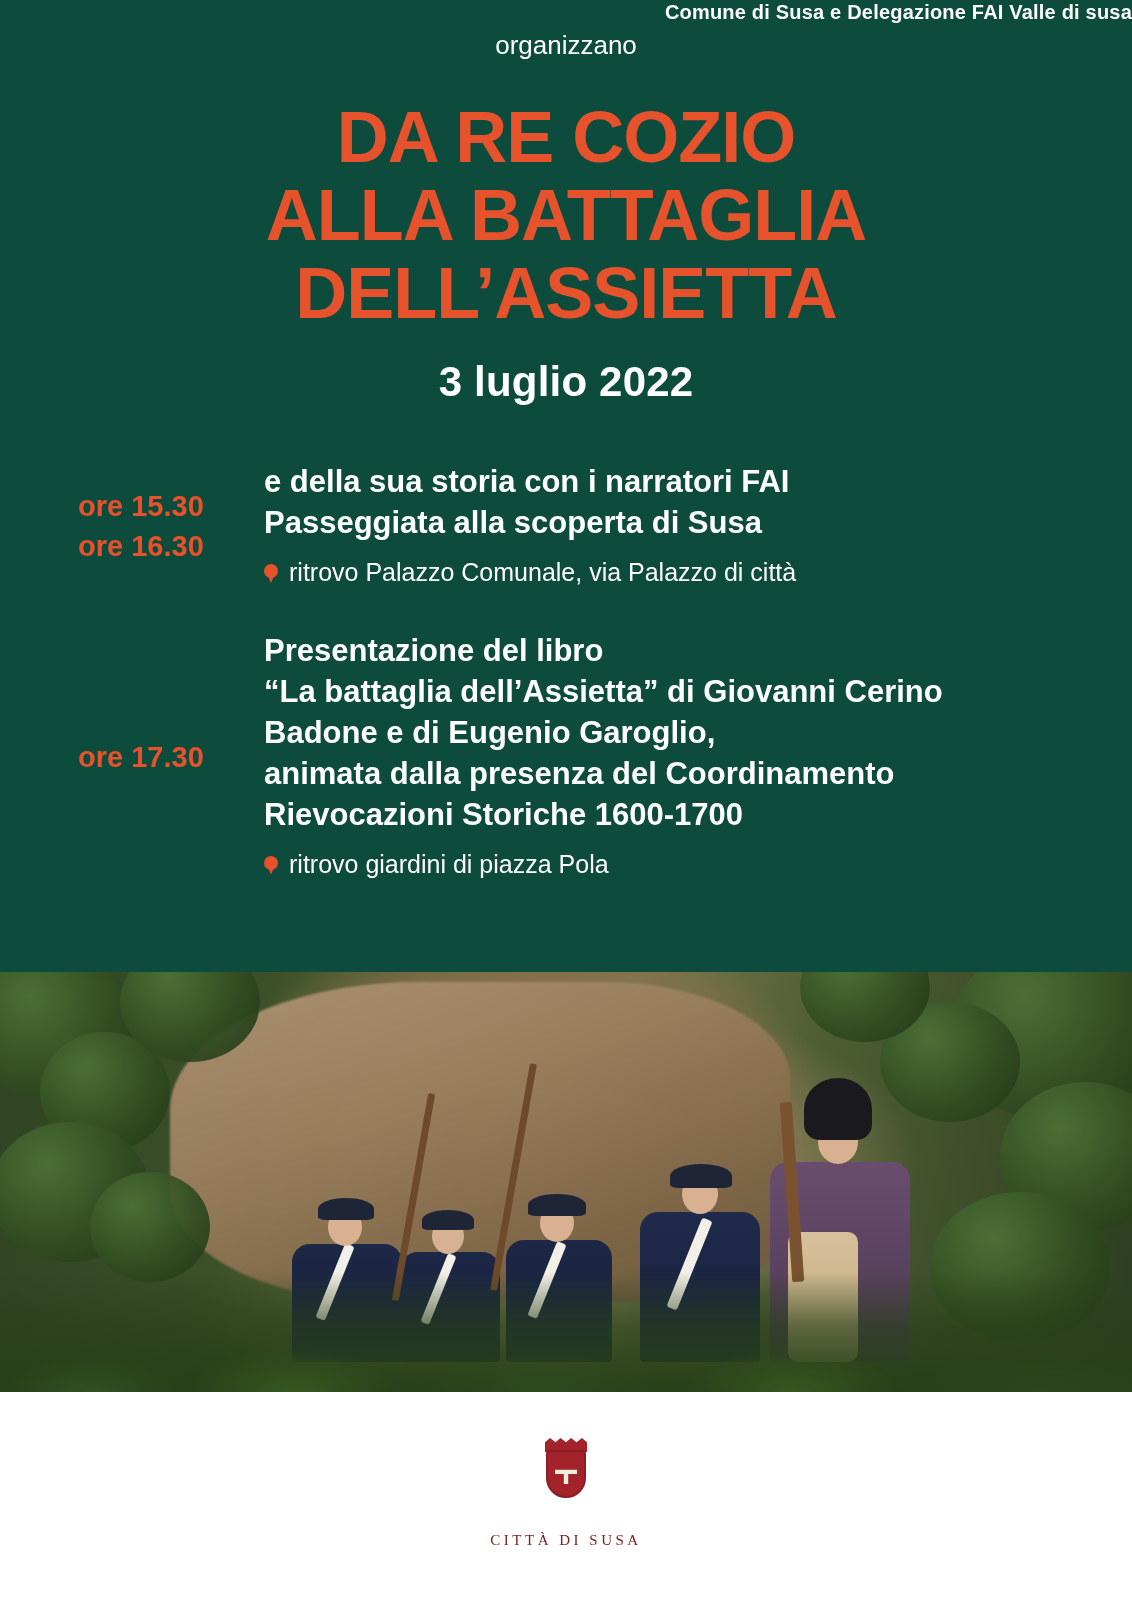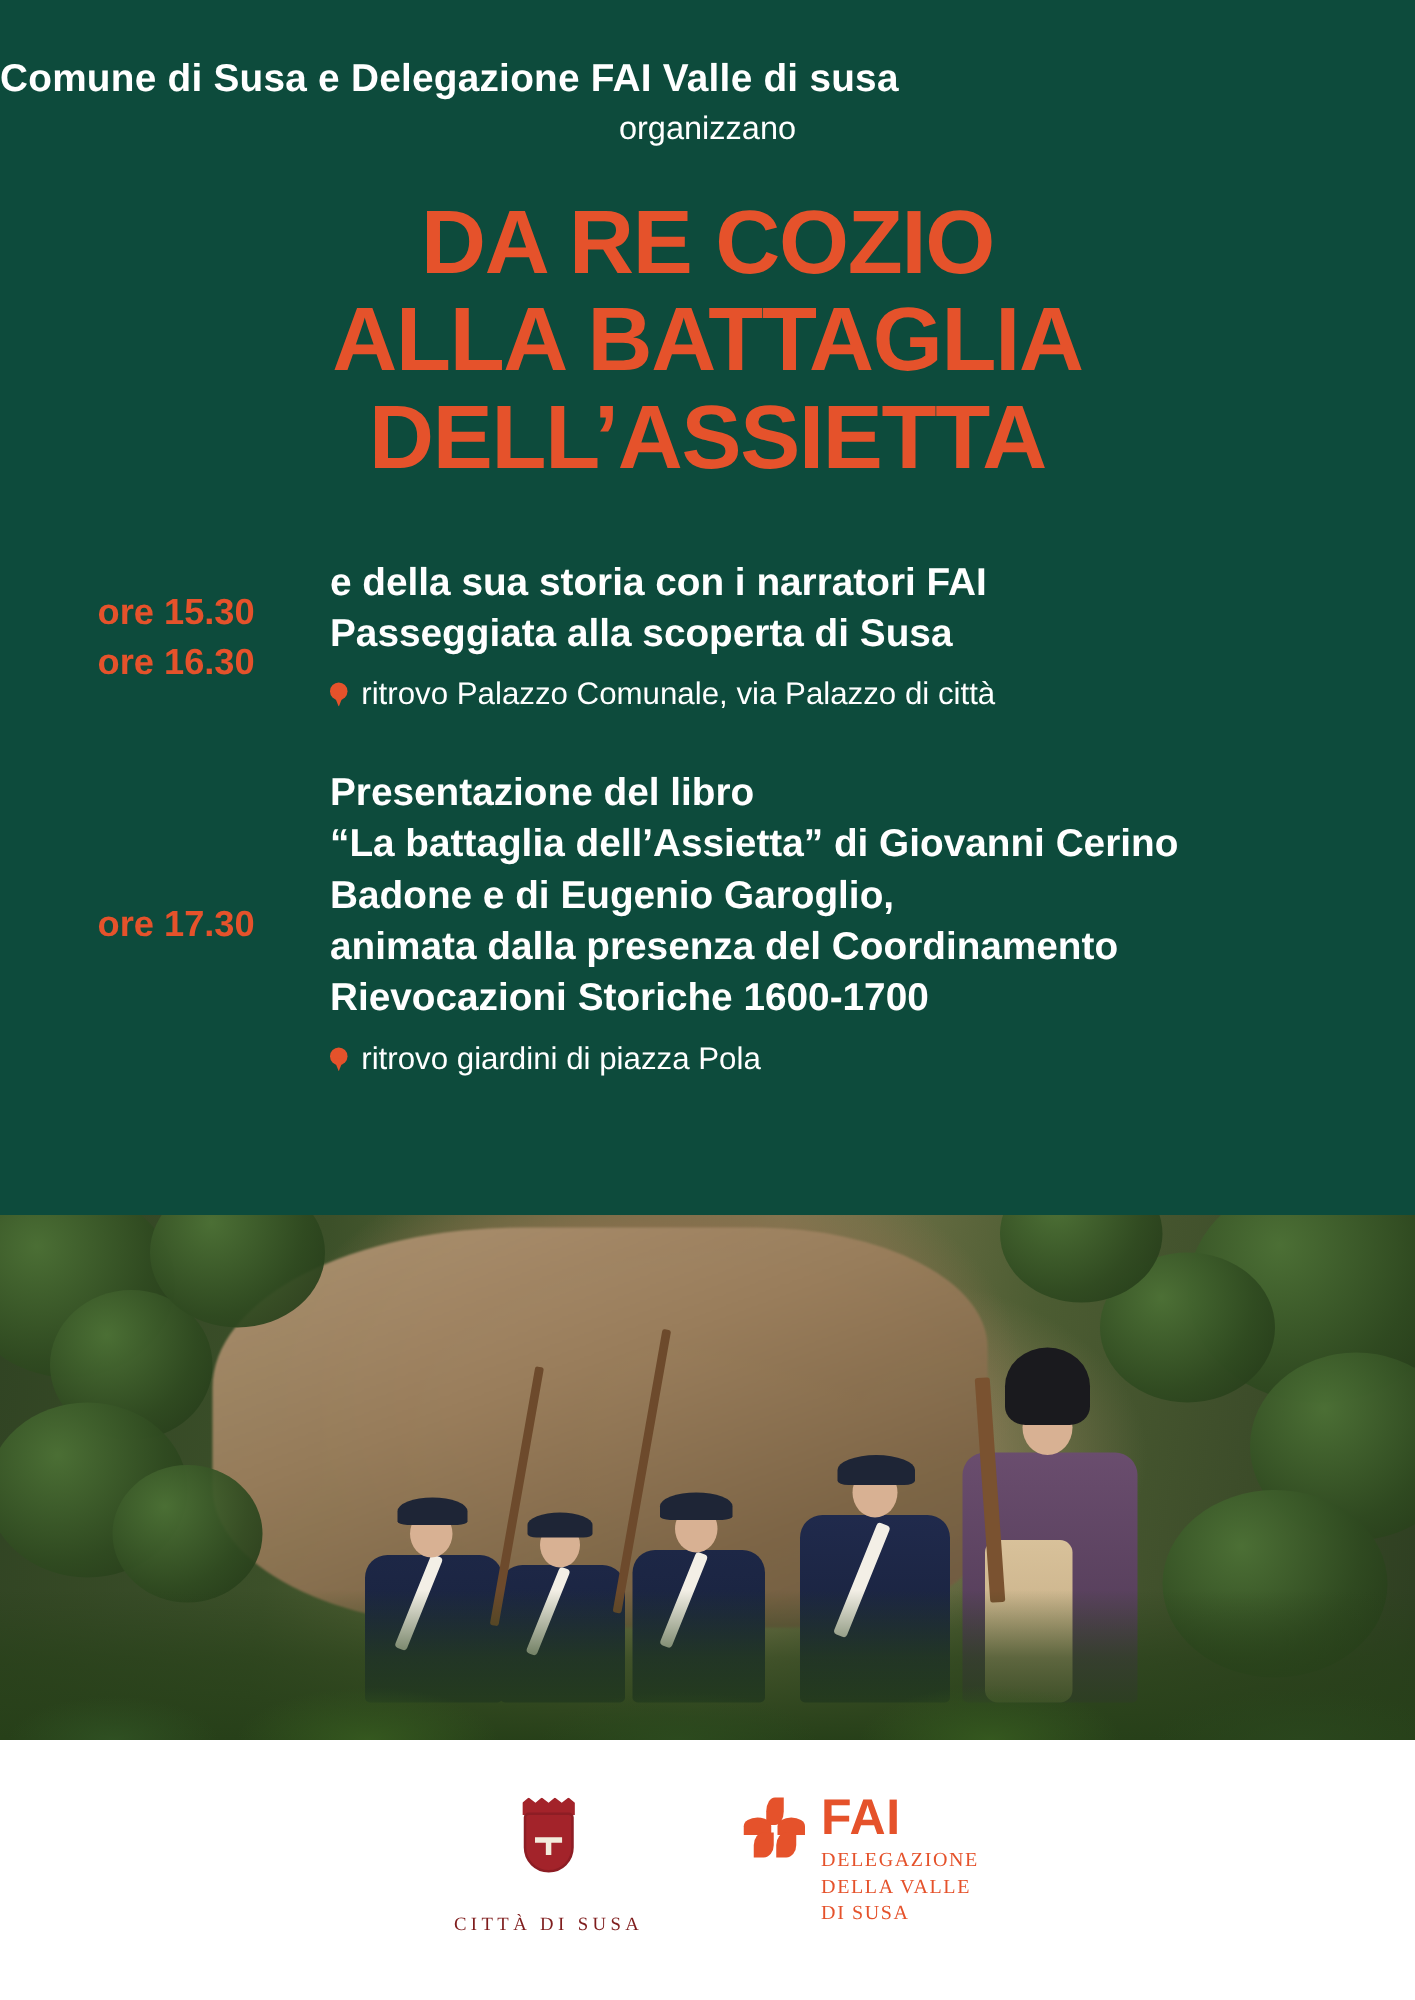--- a/index.html
+++ b/index.html
@@ -23,26 +23,25 @@
     position: absolute;
     left: 0;
     top: 0;
     width: 1132px;
     height: 972px;
     background: #0d4b3c;
     box-sizing: border-box;
   }
 
   .org-line1 {
-    text-align: left;
+    text-align: right;
     color: #ffffff;
-    font-size: 31px;
+    font-size: 20px;
     font-weight: bold;
     letter-spacing: 0.2px;
-    padding-top: 44px;
     line-height: 1.2;
   }
   .org-line2 {
     text-align: center;
     color: #ffffff;
     font-size: 26px;
     font-weight: normal;
     padding-top: 6px;
     line-height: 1.2;
   }
@@ -336,20 +335,21 @@
 
     <div class="org-line1">Comune di Susa e Delegazione FAI Valle di susa</div>
     <div class="org-line2">organizzano</div>
 
     <div class="title-block">
       <span class="t-line">DA RE COZIO</span>
       <span class="t-line">ALLA BATTAGLIA</span>
       <span class="t-line">DELL’ASSIETTA</span>
     </div>
 
+    <div class="event-date">3 luglio 2022</div>
 
     <div class="schedule">
 
       <div class="sched-item">
         <div class="sched-times">
           <span class="time-row">ore 15.30</span>
           <span class="time-row">ore 16.30</span>
         </div>
         <div class="sched-body">
           <div class="sched-desc">
@@ -447,34 +447,17 @@
 
       <div class="logo-susa">
         <div class="crest">
           <div class="crest-crown"></div>
           <div class="crest-shield"></div>
           <div class="crest-bar"></div>
         </div>
         <div class="susa-caption">CITTÀ DI SUSA</div>
       </div>
 
-      <div class="logo-fai">
-        <div class="fai-mark">
-          <span class="fai-p1"></span>
-          <span class="fai-p2"></span>
-          <span class="fai-p3"></span>
-          <span class="fai-p4"></span>
-          <span class="fai-p5"></span>
-        </div>
-        <div class="fai-text">
-          <div class="fai-name">FAI</div>
-          <div class="fai-sub">
-            <span>DELEGAZIONE</span>
-            <span>DELLA VALLE</span>
-            <span>DI SUSA</span>
-          </div>
-        </div>
-      </div>
 
     </div>
   </div>
 
 </div>
 
 </body></html>

